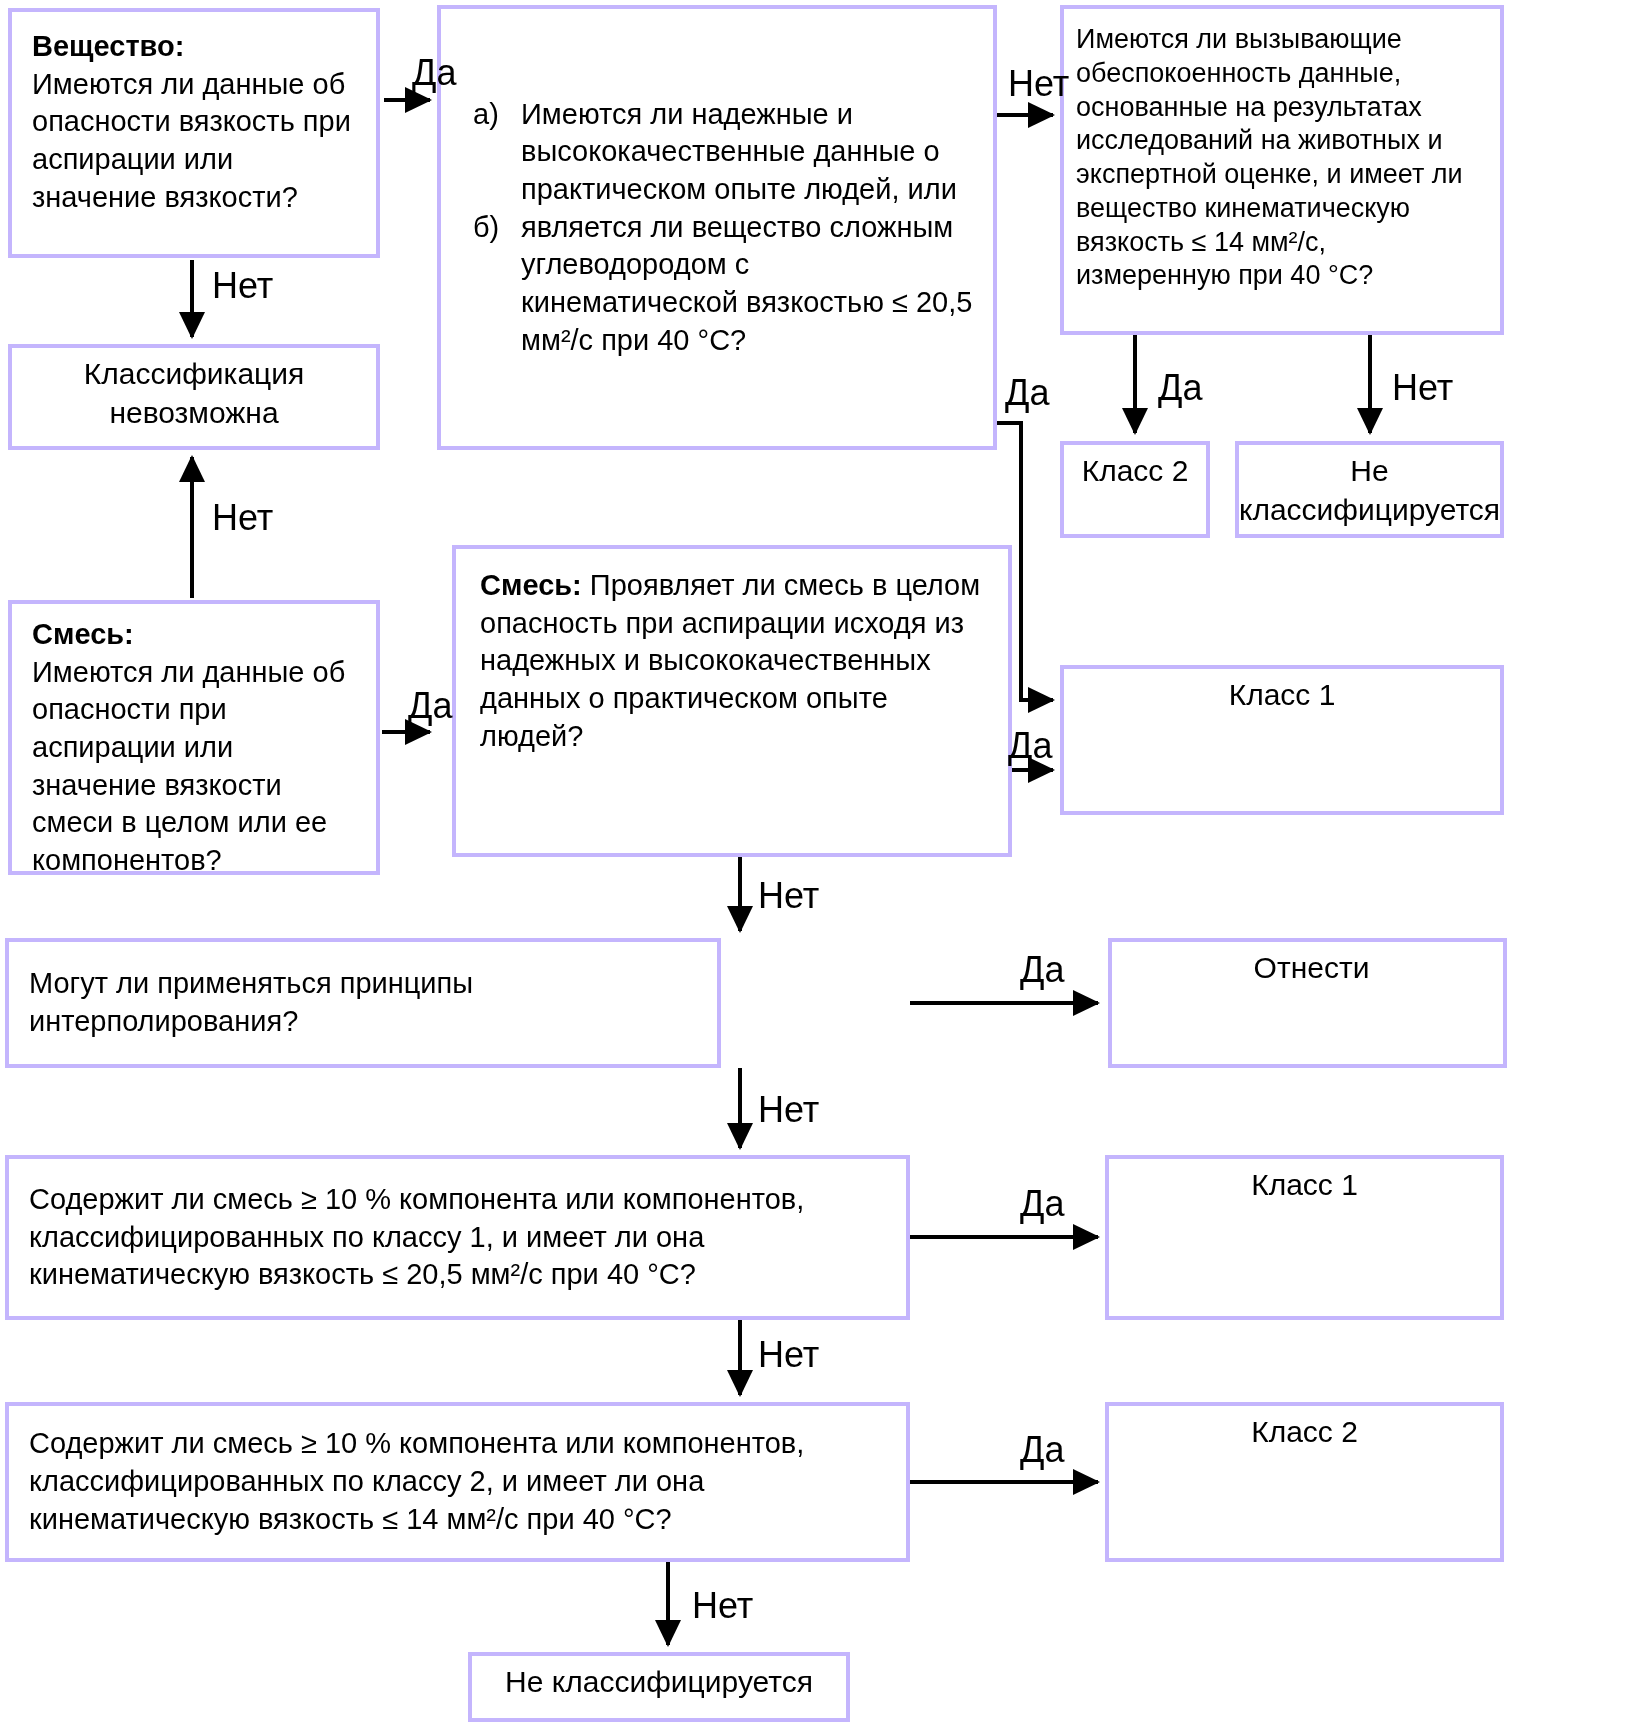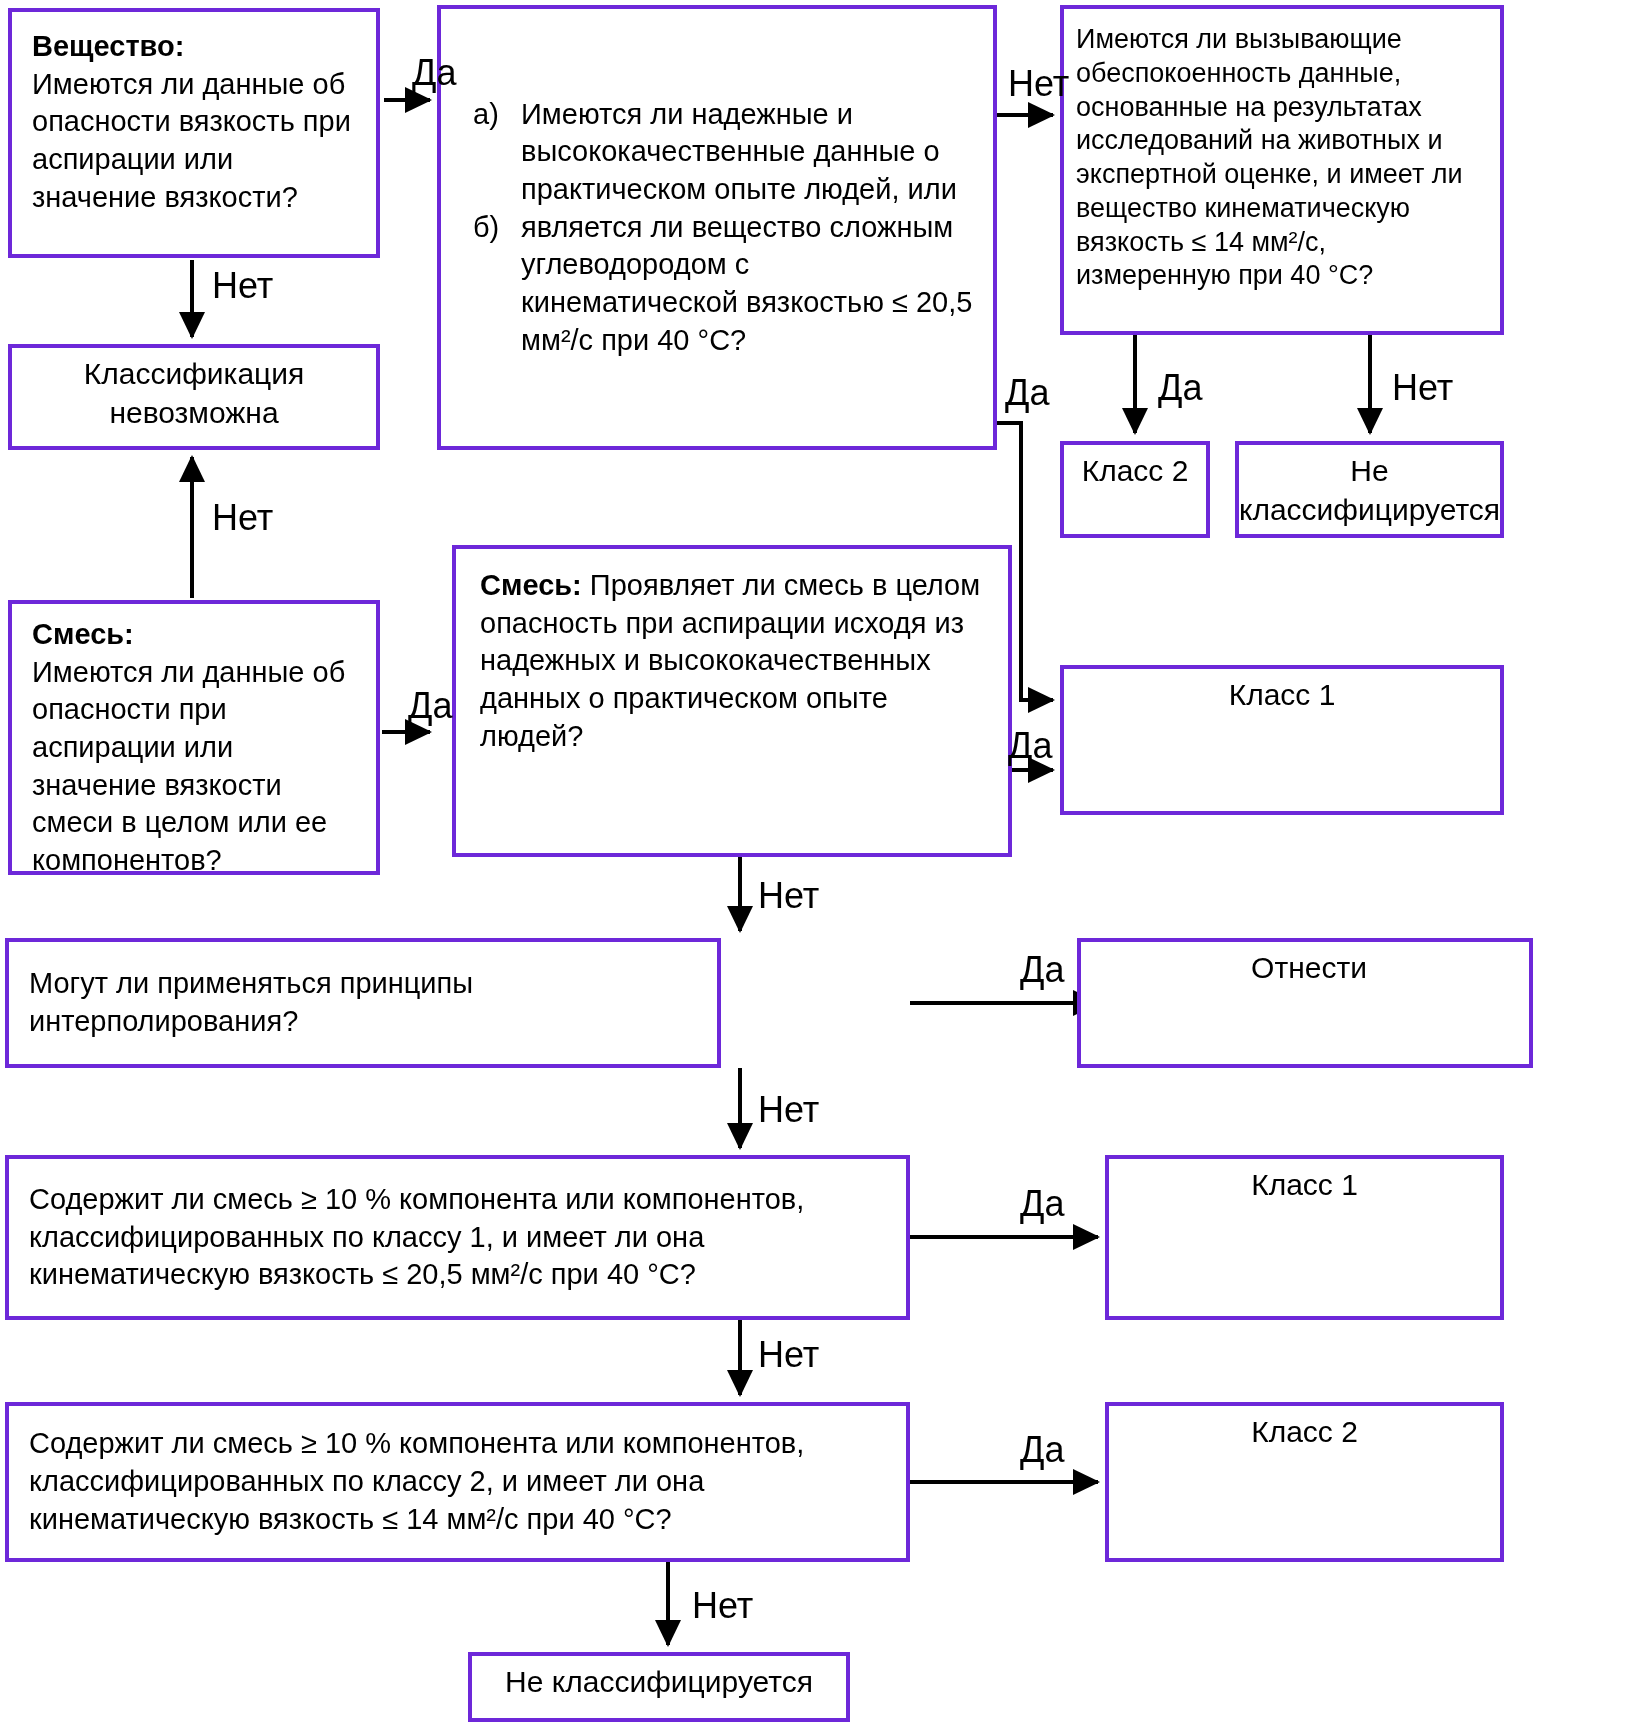--- a/index.html
+++ b/index.html
@@ -11,21 +11,21 @@
     font-family: "Liberation Sans", "DejaVu Sans", sans-serif;
     color: #000;
   }
   svg.wires { position: absolute; left: 0; top: 0; width: 1637px; height: 1726px; }
   svg.wires path { stroke: #000; stroke-width: 4; fill: none; }
 
   .box {
     position: absolute;
     box-sizing: border-box;
     background: #fff;
-    border: 4px solid #6d28d9;
+    border: 4px solid #c4b5fd;
     font-size: 29px;
     line-height: 1.3;
   }
   .box.qa { padding: 16px 20px; }
   .box .title { font-weight: bold; display: block; }
   .box .title-inline { font-weight: bold; }
   .box.center {
     display: flex;
     align-items: flex-start;
     justify-content: center;
@@ -120,21 +120,21 @@
   </div>
 
   <div class="box center" style="left:1060px; top:665px; width:444px; height:150px;">
     <span>Класс 1</span>
   </div>
 
   <div class="box qa vcenter" style="left:5px; top:938px; width:716px; height:130px;">
     <span>Могут ли применяться принципы интерполирования?</span>
   </div>
 
-  <div class="box center" style="left:1077px; top:938px; width:456px; height:130px;padding-left:20px;">
+  <div class="box center" style="left:1108px; top:938px; width:399px; height:130px;padding-left:20px;">
     <span>
       <span class="stack-line">Отнести</span>
     </span>
   </div>
 
   <div class="box qa vcenter" style="left:5px; top:1155px; width:905px; height:165px;">
     <span>Содержит ли смесь ≥ 10 % компонента или компонентов, классифицированных по классу 1, и имеет ли она кинематическую вязкость ≤ 20,5 мм²/с при 40 °С?</span>
   </div>
 
   <div class="box center" style="left:1105px; top:1155px; width:399px; height:165px;">

